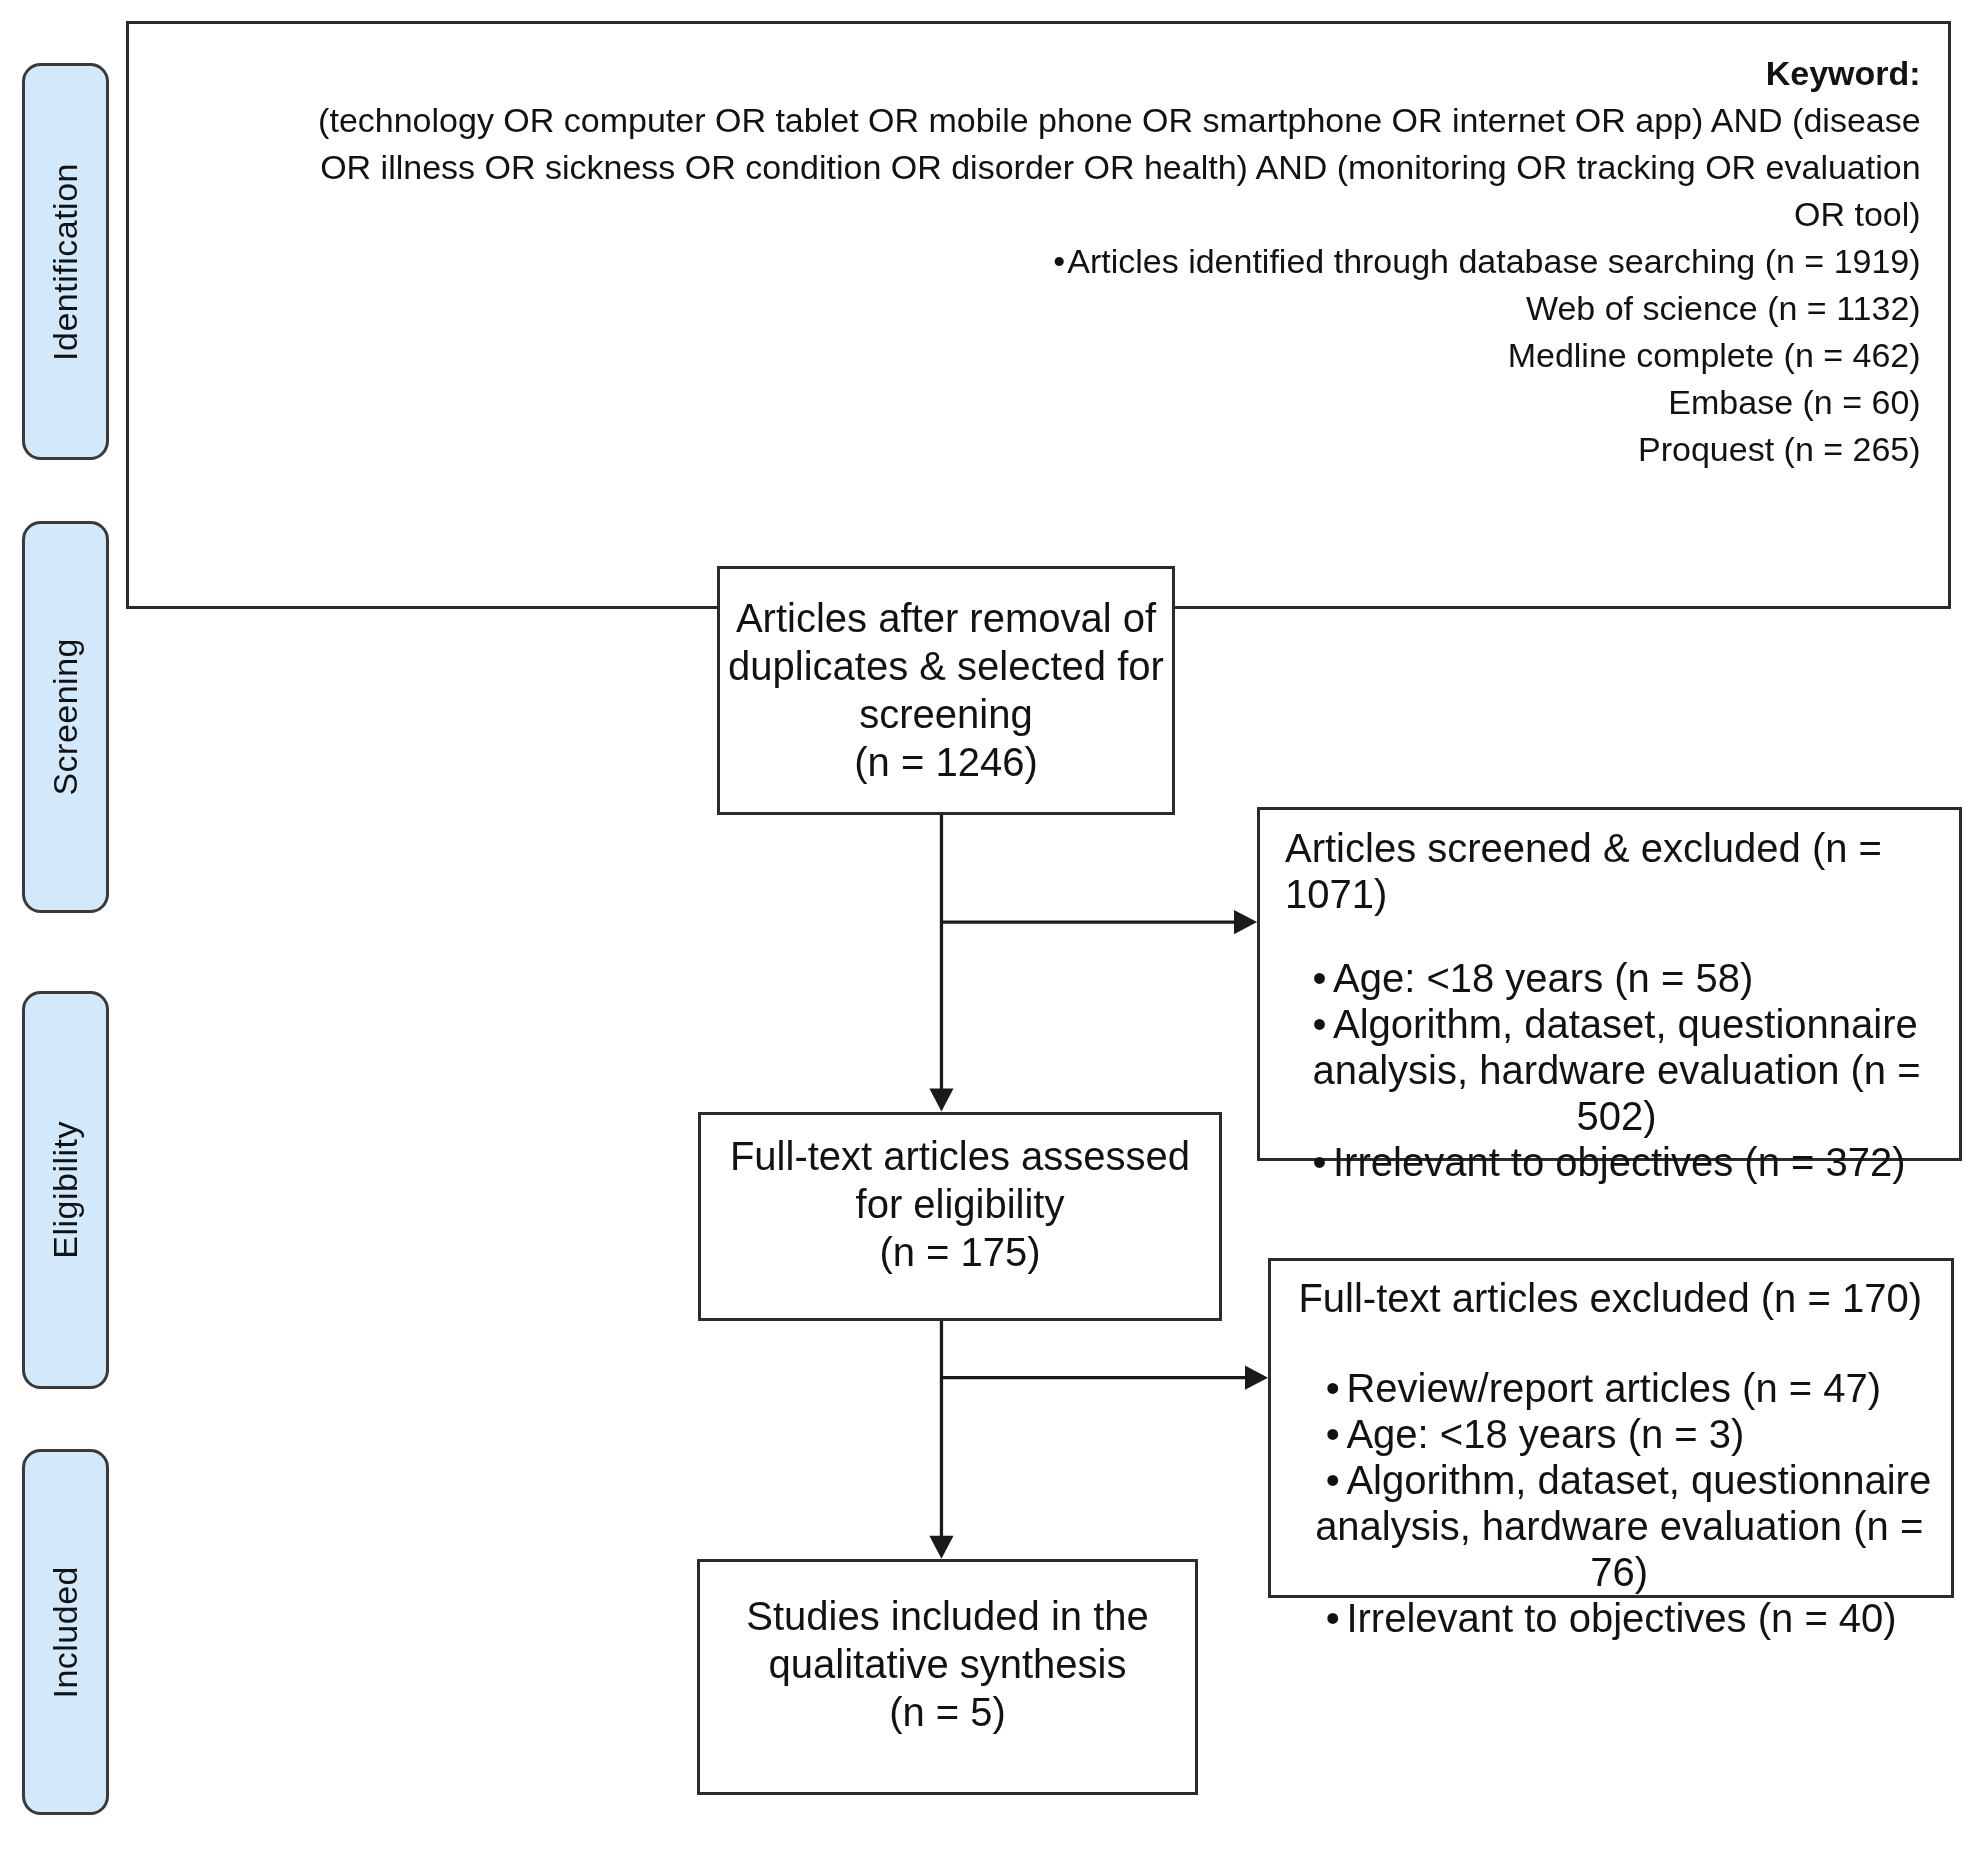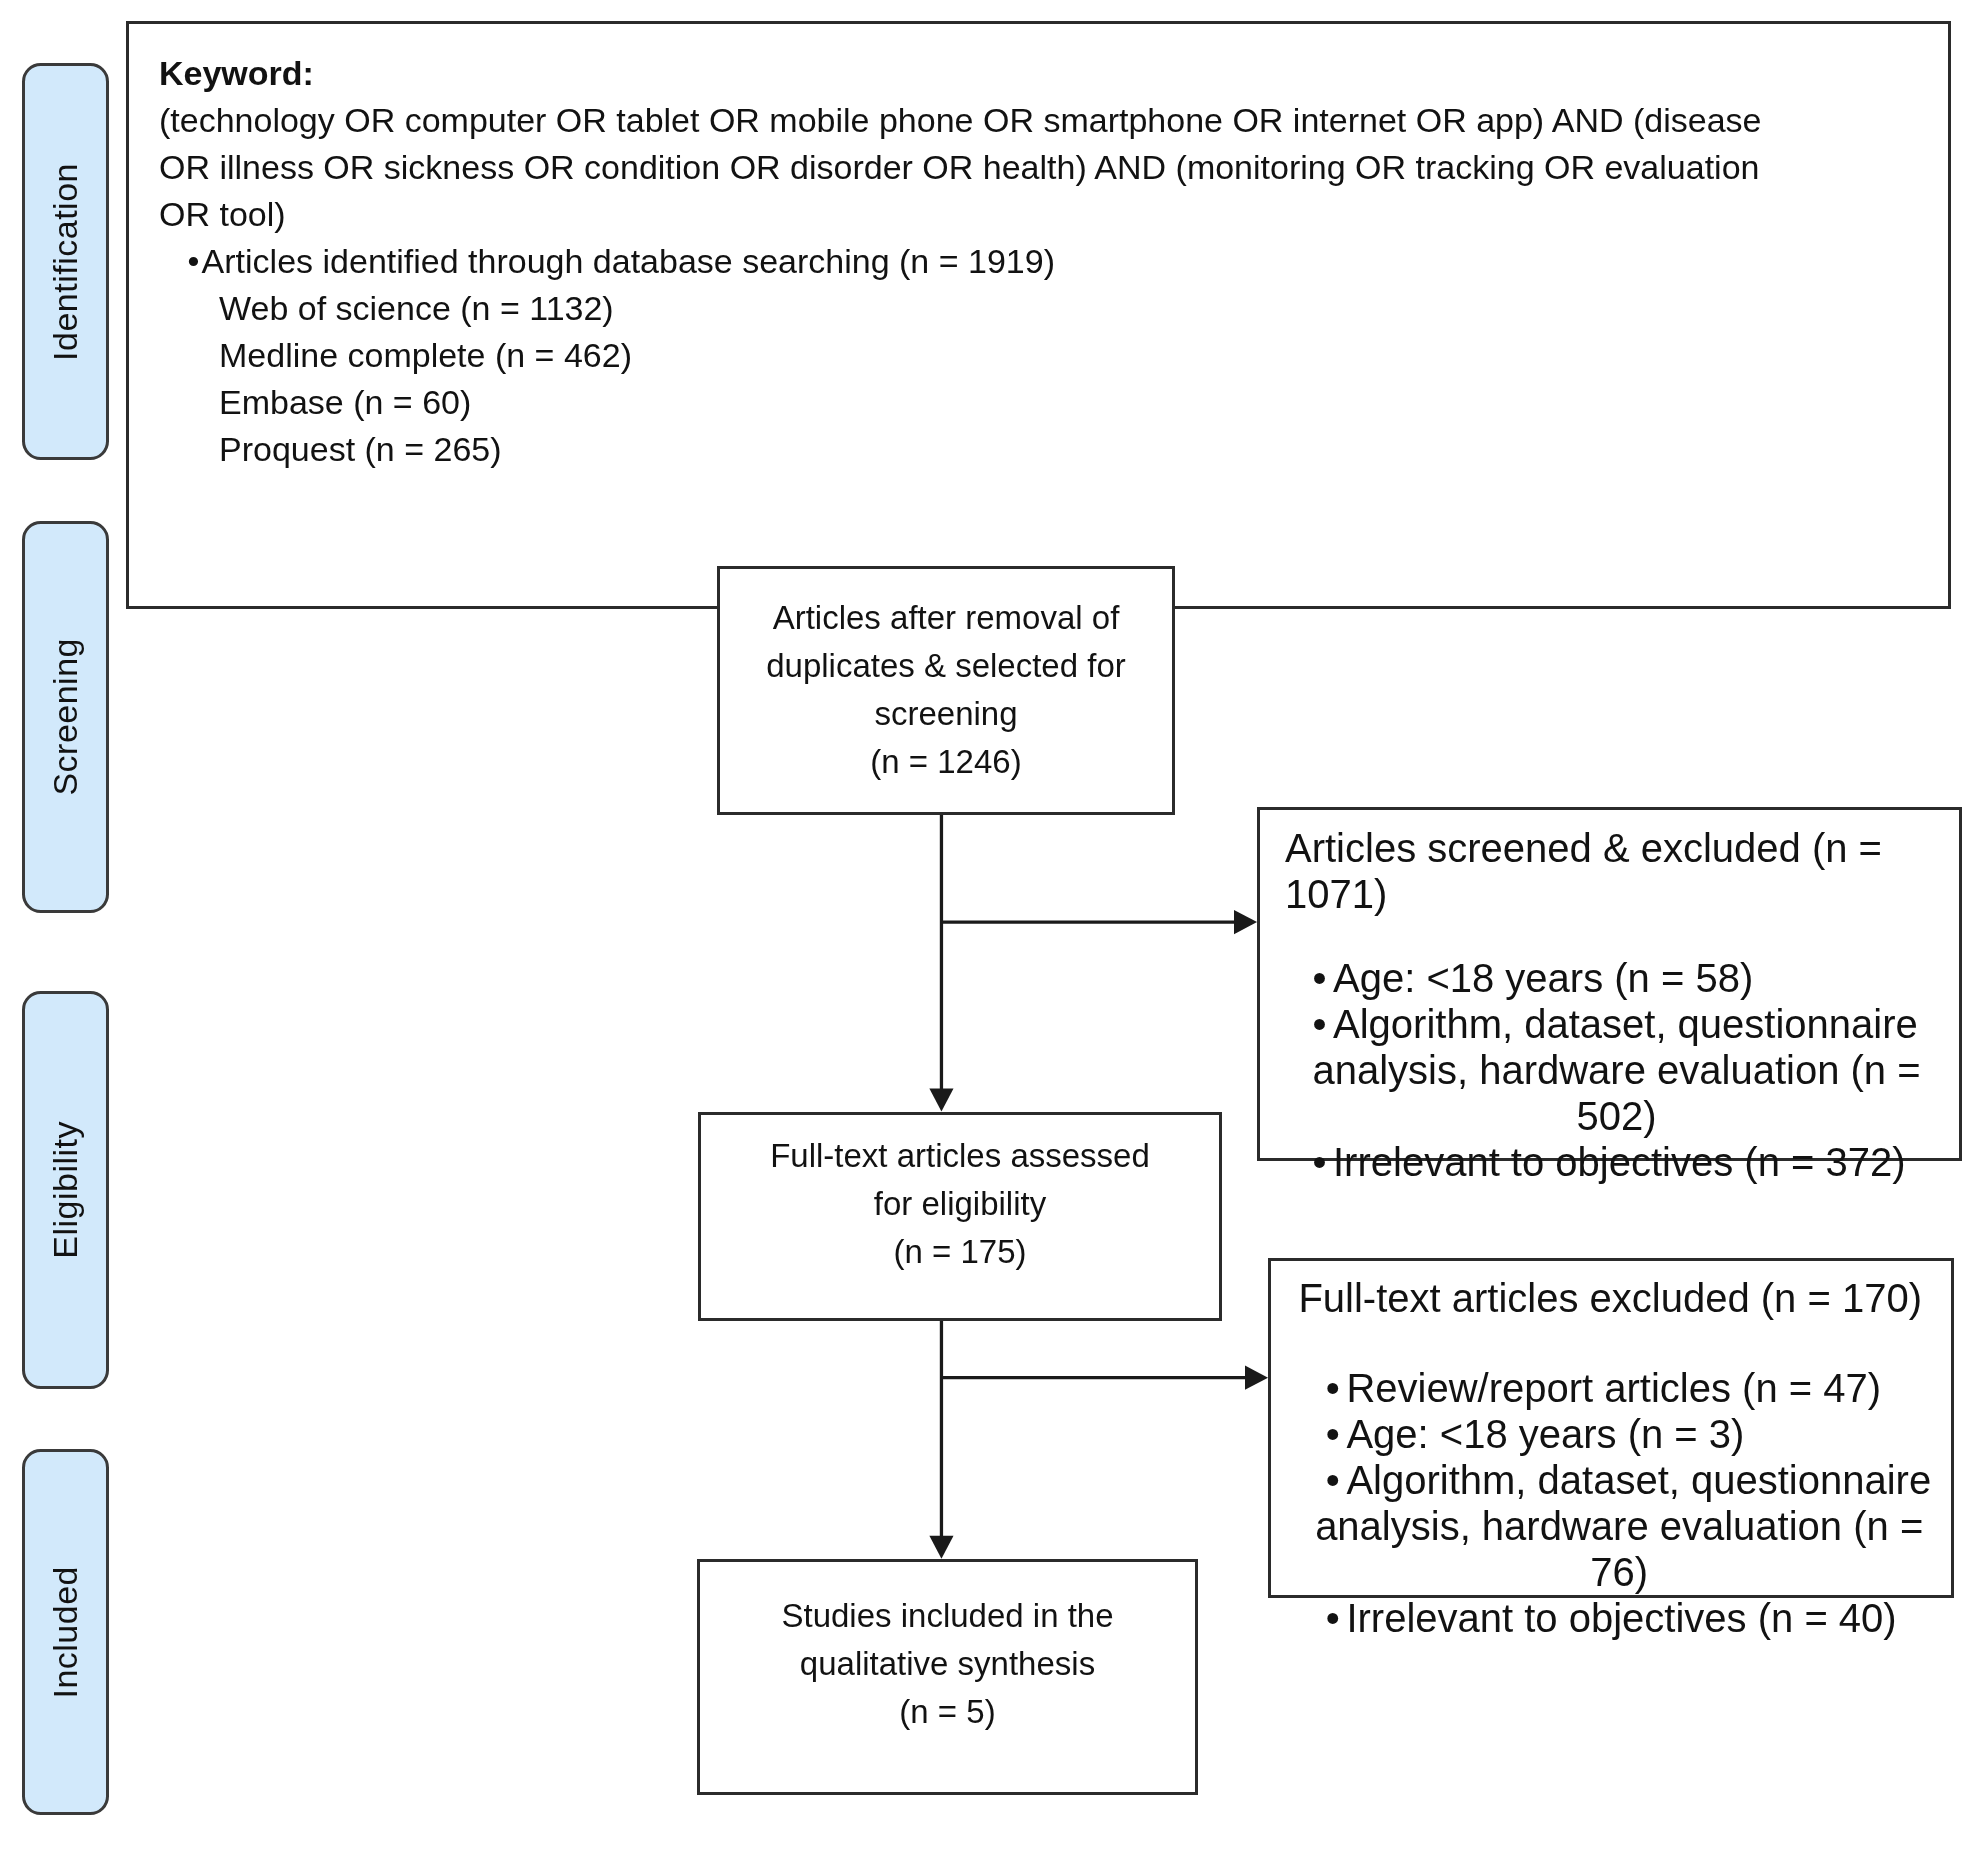--- a/index.html
+++ b/index.html
@@ -49,30 +49,30 @@
     position:absolute;
     background:var(--background);
     border:3.3px solid var(--box-border);
     box-sizing:border-box;
     z-index:2;
   }
   
   #top-box{
     left:126px;top:21px;width:1825px;height:588px;
     padding:26px 27.4px 0 30px;
-    font-size:34px;line-height:47px;
+    font-size:34px;line-height:47px;text-align:right;
   }
   #top-box .heading{font-weight:bold;}
   #top-box .bullet-line{padding-left:28.5px;}
   #top-box .bullet-line .b{margin-right:2.2px;}
   #top-box .source-line{padding-left:60px;}
   
   .center-box{
     text-align:center;
-    font-size:33px;line-height:48px;
+    font-size:40px;line-height:48px;
   }
   #screening-box{left:717px;top:566px;width:458px;height:249px;padding-top:25px;}
   #eligibility-box{left:698px;top:1112px;width:524px;height:209px;padding-top:16.5px;}
   #included-box{left:697px;top:1559px;width:501px;height:236px;padding-top:30px;}
   
   .excl-box{font-size:40px;line-height:46px;}
   #excluded-box-1{left:1257px;top:807px;width:705px;height:354px;padding:15.4px 11px 0 25px;}
   #excluded-box-1 .list{margin-top:38px;}
   #excluded-box-2{left:1268px;top:1258px;width:686px;height:340px;padding:14.3px 11px 0 27.4px;}
   #excluded-box-2 .list{margin-top:44px;}

